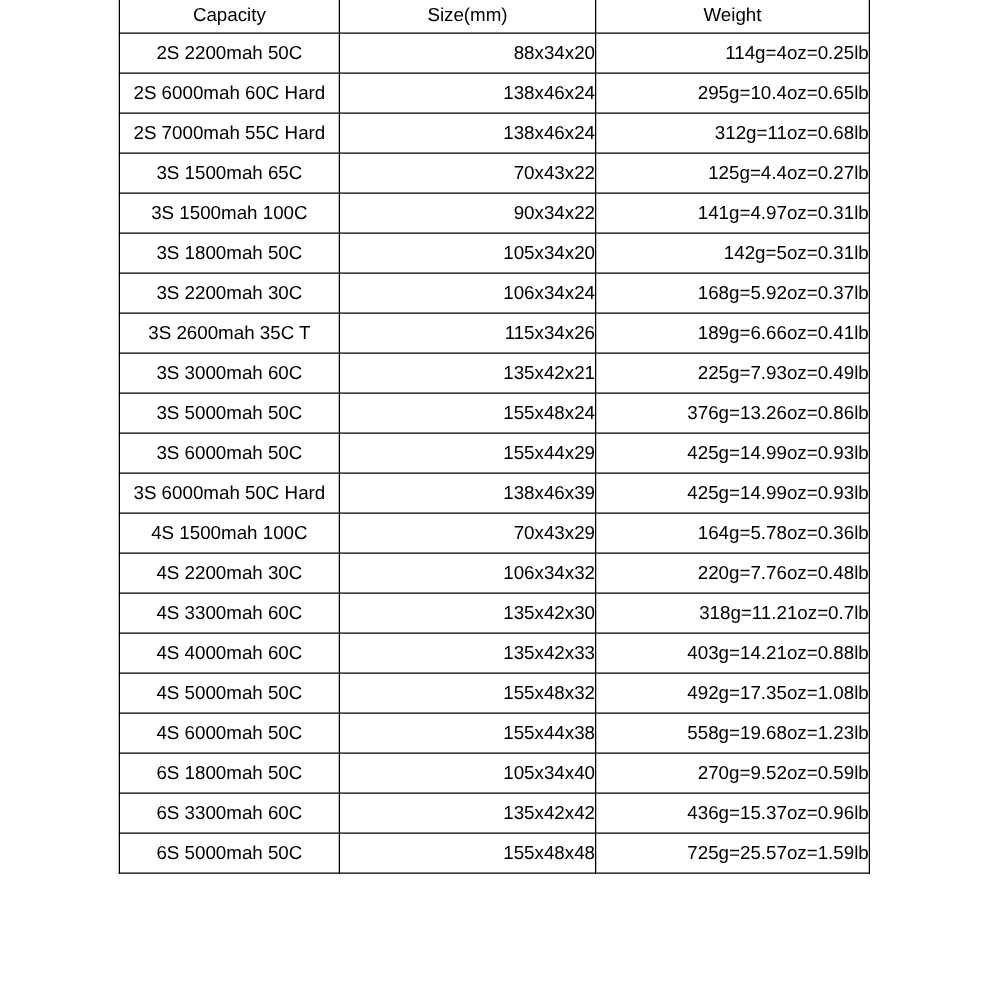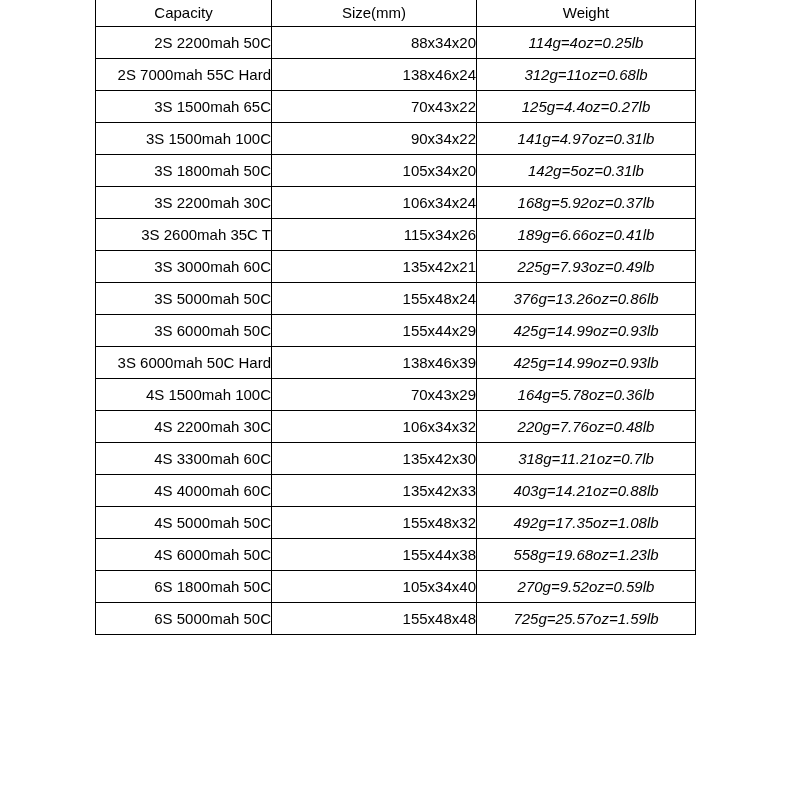--- a/index.html
+++ b/index.html
@@ -46,49 +46,53 @@
     text-align: center;
     font-weight: 400;
   }
   table.spec-table td {
     height: 31px;
   }
   .col-capacity { width: 175px; }
   .col-size     { width: 204px; }
   .col-weight   { width: 218px; }
   td.col-capacity {
-    text-align: right;
+    text-align: center;
     padding-left: 13px;
   }
   td.col-size {
     text-align: right;
   }
   td.col-weight {
-    text-align: center;
+    text-align: right;
     padding-left: 5px;
-    font-style: italic;
   }
 </style>
 </head>
 <body>
 
 <div class="page">
   <table class="spec-table">
     <thead>
       <tr>
         <th class="col-capacity">Capacity</th>
         <th class="col-size">Size(mm)</th>
         <th class="col-weight">Weight</th>
       </tr>
     </thead>
     <tbody id="table-body">
         <tr>
           <td class="col-capacity">2S 2200mah 50C</td>
           <td class="col-size">88x34x20</td>
           <td class="col-weight">114g=4oz=0.25lb</td>
+        </tr>
+        <tr>
+          <td class="col-capacity">2S 6000mah 60C Hard</td>
+          <td class="col-size">138x46x24</td>
+          <td class="col-weight">295g=10.4oz=0.65lb</td>
         </tr>
         <tr>
           <td class="col-capacity">2S 7000mah 55C Hard</td>
           <td class="col-size">138x46x24</td>
           <td class="col-weight">312g=11oz=0.68lb</td>
         </tr>
         <tr>
           <td class="col-capacity">3S 1500mah 65C</td>
           <td class="col-size">70x43x22</td>
           <td class="col-weight">125g=4.4oz=0.27lb</td>
@@ -162,19 +166,24 @@
           <td class="col-capacity">4S 6000mah 50C</td>
           <td class="col-size">155x44x38</td>
           <td class="col-weight">558g=19.68oz=1.23lb</td>
         </tr>
         <tr>
           <td class="col-capacity">6S 1800mah 50C</td>
           <td class="col-size">105x34x40</td>
           <td class="col-weight">270g=9.52oz=0.59lb</td>
         </tr>
         <tr>
+          <td class="col-capacity">6S 3300mah 60C</td>
+          <td class="col-size">135x42x42</td>
+          <td class="col-weight">436g=15.37oz=0.96lb</td>
+        </tr>
+        <tr>
           <td class="col-capacity">6S 5000mah 50C</td>
           <td class="col-size">155x48x48</td>
           <td class="col-weight">725g=25.57oz=1.59lb</td>
         </tr>
       </tbody>
   </table>
 </div>
 
 </body></html>

